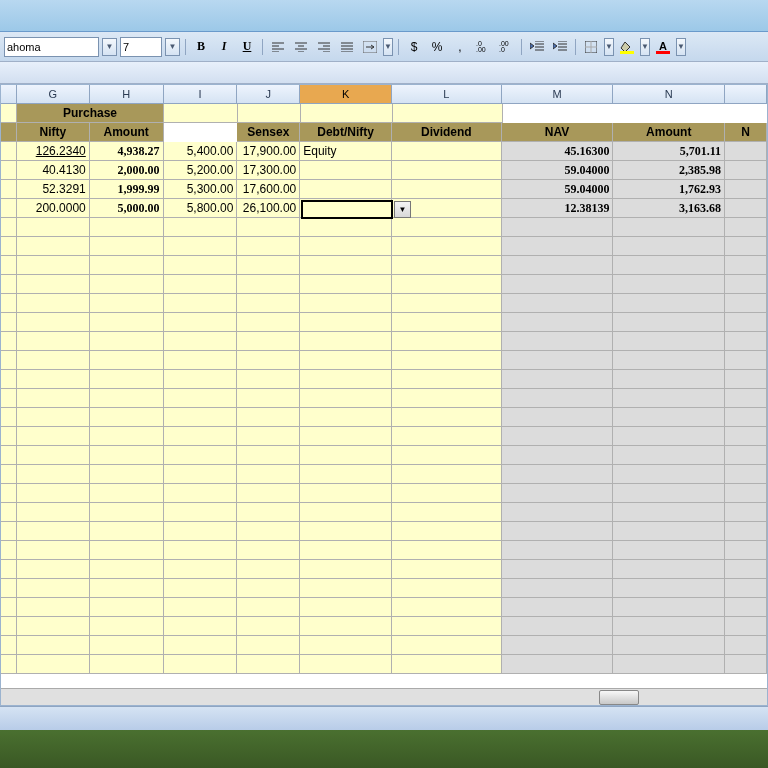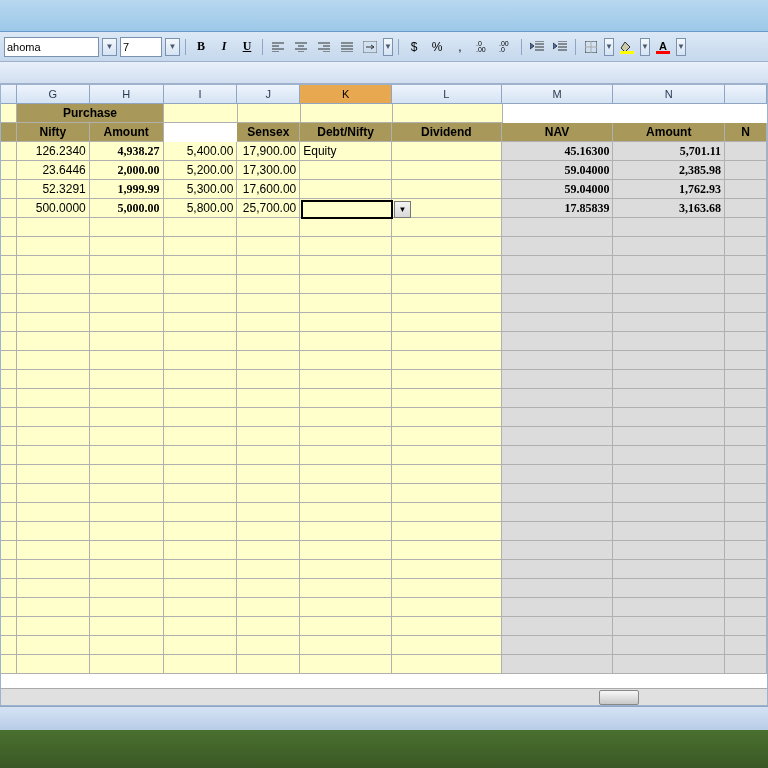--- a/index.html
+++ b/index.html
@@ -304,33 +304,33 @@
         <div class="cell olive" style="width: 74px; margin-top: 48px;">Nifty</div>
         <div class="cell olive" style="width: 63px;">Sensex</div>
         <div class="cell olive" style="width: 92px;">Debt/Nifty</div>
         <div class="cell olive" style="width: 110px;">Dividend</div>
         <div class="cell olive" style="width: 112px;">NAV</div>
         <div class="cell olive" style="width: 112px;">Amount</div>
         <div class="cell olive" style="width: 42px;">N</div>
       </div>
       <div class="row">
         <div class="cell yellow" style="width: 16px;"></div>
-        <div class="cell yellow right" style="width: 73px;">126.2340</div>
+        <div class="cell yellow right" style="width: 73px; text-decoration: underline;">126.2340</div>
         <div class="cell yellow right bold" style="width: 74px;">4,938.27</div>
         <div class="cell yellow right" style="width: 74px;">5,400.00</div>
         <div class="cell yellow right" style="width: 63px;">17,900.00</div>
         <div class="cell yellow" style="width: 92px;">Equity</div>
         <div class="cell yellow" style="width: 110px;"></div>
         <div class="cell grey right bold" style="width: 112px;">45.16300</div>
         <div class="cell grey right bold" style="width: 112px;">5,701.11</div>
         <div class="cell grey" style="width: 42px;"></div>
       </div>
       <div class="row">
         <div class="cell yellow" style="width: 16px;"></div>
-        <div class="cell yellow right" style="width: 73px;">23.6446</div>
+        <div class="cell yellow right" style="width: 73px;">40.4130</div>
         <div class="cell yellow right bold" style="width: 74px;">2,000.00</div>
         <div class="cell yellow right" style="width: 74px;">5,200.00</div>
         <div class="cell yellow right" style="width: 63px;">17,300.00</div>
         <div class="cell yellow" style="width: 92px;"></div>
         <div class="cell yellow" style="width: 110px;"></div>
         <div class="cell grey right bold" style="width: 112px;">59.04000</div>
         <div class="cell grey right bold" style="width: 112px;">2,385.98</div>
         <div class="cell grey" style="width: 42px;"></div>
       </div>
       <div class="row">
@@ -340,27 +340,27 @@
         <div class="cell yellow right" style="width: 74px;">5,300.00</div>
         <div class="cell yellow right" style="width: 63px;">17,600.00</div>
         <div class="cell yellow" style="width: 92px;"></div>
         <div class="cell yellow" style="width: 110px;"></div>
         <div class="cell grey right bold" style="width: 112px;">59.04000</div>
         <div class="cell grey right bold" style="width: 112px;">1,762.93</div>
         <div class="cell grey" style="width: 42px;"></div>
       </div>
       <div class="row">
         <div class="cell yellow" style="width: 16px;"></div>
-        <div class="cell yellow right" style="width: 73px;">500.0000</div>
+        <div class="cell yellow right" style="width: 73px;">200.0000</div>
         <div class="cell yellow right bold" style="width: 74px;">5,000.00</div>
         <div class="cell yellow right" style="width: 74px;">5,800.00</div>
-        <div class="cell yellow right" style="width: 63px;">25,700.00</div>
-        <div class="cell yellow" style="width: 92px;"></div>
-        <div class="cell yellow" style="width: 110px;"></div>
-        <div class="cell grey right bold" style="width: 112px;">17.85839</div>
+        <div class="cell yellow right" style="width: 63px;">26,100.00</div>
+        <div class="cell yellow" style="width: 92px;"></div>
+        <div class="cell yellow" style="width: 110px;"></div>
+        <div class="cell grey right bold" style="width: 112px;">12.38139</div>
         <div class="cell grey right bold" style="width: 112px;">3,163.68</div>
         <div class="cell grey" style="width: 42px;"></div>
       </div>
       <div class="row">
         <div class="cell yellow" style="width: 16px;"></div>
         <div class="cell yellow" style="width: 73px;"></div>
         <div class="cell yellow" style="width: 74px;"></div>
         <div class="cell yellow" style="width: 74px;"></div>
         <div class="cell yellow" style="width: 63px;"></div>
         <div class="cell yellow" style="width: 92px;"></div>

